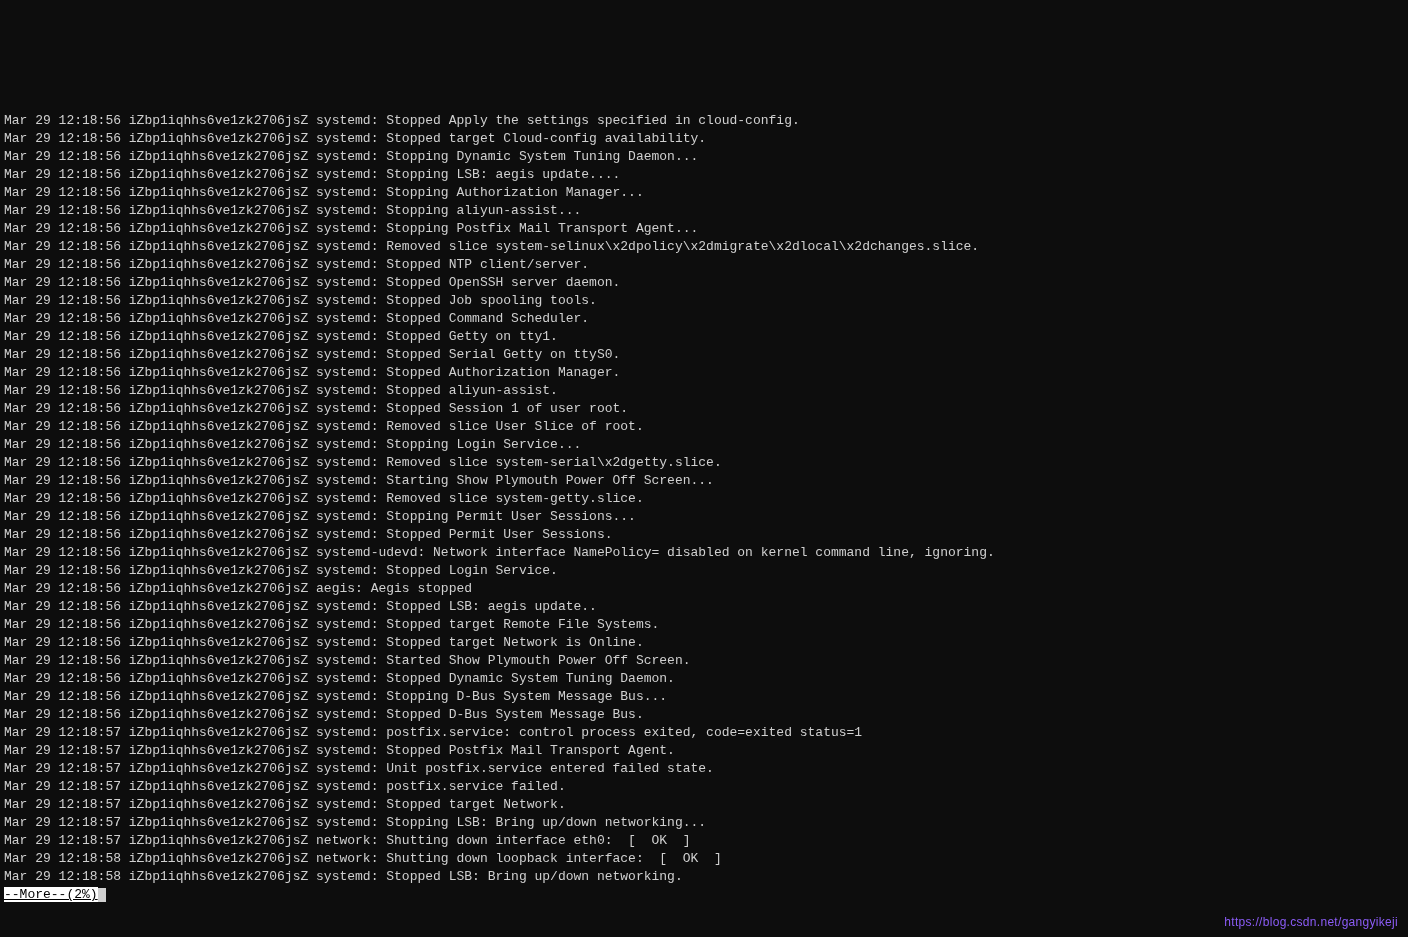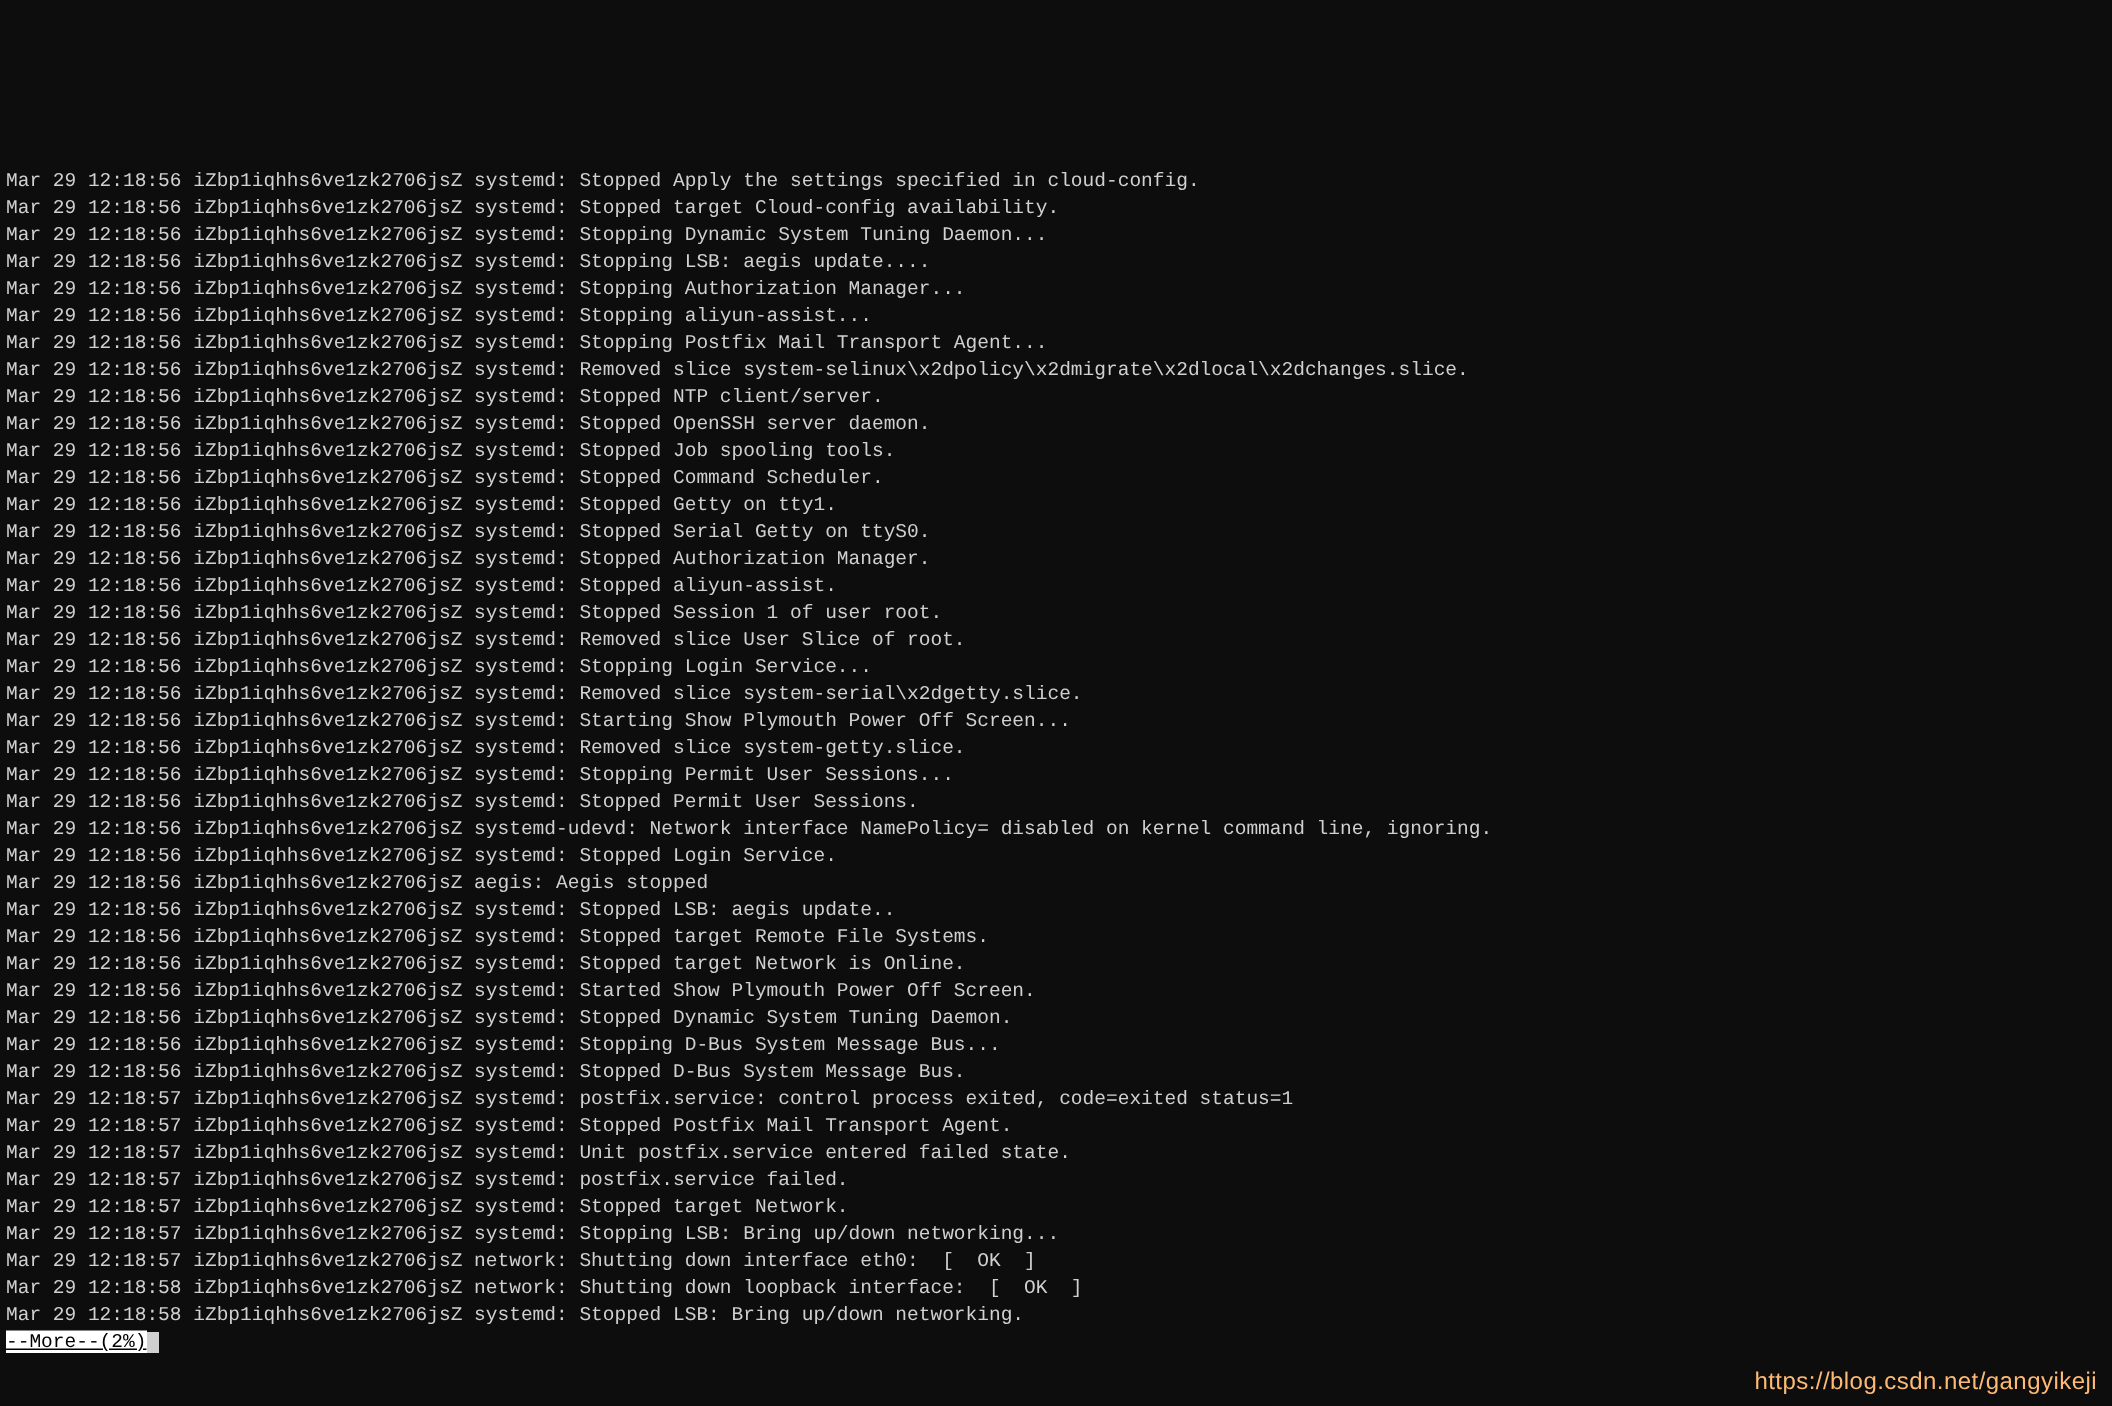--- a/index.html
+++ b/index.html
@@ -37,23 +37,23 @@
       background-color: #d0d0d0;
       display: inline-block;
       width: 8px;
       height: 14px;
       vertical-align: middle;
     }
     .watermark {
       position: absolute;
       bottom: 6px;
       right: 10px;
-      color: #fdba74;
+      color: #8b5cf6;
       font-family: Arial, sans-serif;
-      font-size: 16px;
+      font-size: 12px;
       letter-spacing: 0.3px;
     }
   </style>
 </head>
 <body>
 
 
 
 <div class="terminal">
   <div id="log-container"><div class="log-line">Mar 29 12:18:56 iZbp1iqhhs6ve1zk2706jsZ systemd: Stopped Apply the settings specified in cloud-config.</div><div class="log-line">Mar 29 12:18:56 iZbp1iqhhs6ve1zk2706jsZ systemd: Stopped target Cloud-config availability.</div><div class="log-line">Mar 29 12:18:56 iZbp1iqhhs6ve1zk2706jsZ systemd: Stopping Dynamic System Tuning Daemon...</div><div class="log-line">Mar 29 12:18:56 iZbp1iqhhs6ve1zk2706jsZ systemd: Stopping LSB: aegis update....</div><div class="log-line">Mar 29 12:18:56 iZbp1iqhhs6ve1zk2706jsZ systemd: Stopping Authorization Manager...</div><div class="log-line">Mar 29 12:18:56 iZbp1iqhhs6ve1zk2706jsZ systemd: Stopping aliyun-assist...</div><div class="log-line">Mar 29 12:18:56 iZbp1iqhhs6ve1zk2706jsZ systemd: Stopping Postfix Mail Transport Agent...</div><div class="log-line">Mar 29 12:18:56 iZbp1iqhhs6ve1zk2706jsZ systemd: Removed slice system-selinux\x2dpolicy\x2dmigrate\x2dlocal\x2dchanges.slice.</div><div class="log-line">Mar 29 12:18:56 iZbp1iqhhs6ve1zk2706jsZ systemd: Stopped NTP client/server.</div><div class="log-line">Mar 29 12:18:56 iZbp1iqhhs6ve1zk2706jsZ systemd: Stopped OpenSSH server daemon.</div><div class="log-line">Mar 29 12:18:56 iZbp1iqhhs6ve1zk2706jsZ systemd: Stopped Job spooling tools.</div><div class="log-line">Mar 29 12:18:56 iZbp1iqhhs6ve1zk2706jsZ systemd: Stopped Command Scheduler.</div><div class="log-line">Mar 29 12:18:56 iZbp1iqhhs6ve1zk2706jsZ systemd: Stopped Getty on tty1.</div><div class="log-line">Mar 29 12:18:56 iZbp1iqhhs6ve1zk2706jsZ systemd: Stopped Serial Getty on ttyS0.</div><div class="log-line">Mar 29 12:18:56 iZbp1iqhhs6ve1zk2706jsZ systemd: Stopped Authorization Manager.</div><div class="log-line">Mar 29 12:18:56 iZbp1iqhhs6ve1zk2706jsZ systemd: Stopped aliyun-assist.</div><div class="log-line">Mar 29 12:18:56 iZbp1iqhhs6ve1zk2706jsZ systemd: Stopped Session 1 of user root.</div><div class="log-line">Mar 29 12:18:56 iZbp1iqhhs6ve1zk2706jsZ systemd: Removed slice User Slice of root.</div><div class="log-line">Mar 29 12:18:56 iZbp1iqhhs6ve1zk2706jsZ systemd: Stopping Login Service...</div><div class="log-line">Mar 29 12:18:56 iZbp1iqhhs6ve1zk2706jsZ systemd: Removed slice system-serial\x2dgetty.slice.</div><div class="log-line">Mar 29 12:18:56 iZbp1iqhhs6ve1zk2706jsZ systemd: Starting Show Plymouth Power Off Screen...</div><div class="log-line">Mar 29 12:18:56 iZbp1iqhhs6ve1zk2706jsZ systemd: Removed slice system-getty.slice.</div><div class="log-line">Mar 29 12:18:56 iZbp1iqhhs6ve1zk2706jsZ systemd: Stopping Permit User Sessions...</div><div class="log-line">Mar 29 12:18:56 iZbp1iqhhs6ve1zk2706jsZ systemd: Stopped Permit User Sessions.</div><div class="log-line">Mar 29 12:18:56 iZbp1iqhhs6ve1zk2706jsZ systemd-udevd: Network interface NamePolicy= disabled on kernel command line, ignoring.</div><div class="log-line">Mar 29 12:18:56 iZbp1iqhhs6ve1zk2706jsZ systemd: Stopped Login Service.</div><div class="log-line">Mar 29 12:18:56 iZbp1iqhhs6ve1zk2706jsZ aegis: Aegis stopped</div><div class="log-line">Mar 29 12:18:56 iZbp1iqhhs6ve1zk2706jsZ systemd: Stopped LSB: aegis update..</div><div class="log-line">Mar 29 12:18:56 iZbp1iqhhs6ve1zk2706jsZ systemd: Stopped target Remote File Systems.</div><div class="log-line">Mar 29 12:18:56 iZbp1iqhhs6ve1zk2706jsZ systemd: Stopped target Network is Online.</div><div class="log-line">Mar 29 12:18:56 iZbp1iqhhs6ve1zk2706jsZ systemd: Started Show Plymouth Power Off Screen.</div><div class="log-line">Mar 29 12:18:56 iZbp1iqhhs6ve1zk2706jsZ systemd: Stopped Dynamic System Tuning Daemon.</div><div class="log-line">Mar 29 12:18:56 iZbp1iqhhs6ve1zk2706jsZ systemd: Stopping D-Bus System Message Bus...</div><div class="log-line">Mar 29 12:18:56 iZbp1iqhhs6ve1zk2706jsZ systemd: Stopped D-Bus System Message Bus.</div><div class="log-line">Mar 29 12:18:57 iZbp1iqhhs6ve1zk2706jsZ systemd: postfix.service: control process exited, code=exited status=1</div><div class="log-line">Mar 29 12:18:57 iZbp1iqhhs6ve1zk2706jsZ systemd: Stopped Postfix Mail Transport Agent.</div><div class="log-line">Mar 29 12:18:57 iZbp1iqhhs6ve1zk2706jsZ systemd: Unit postfix.service entered failed state.</div><div class="log-line">Mar 29 12:18:57 iZbp1iqhhs6ve1zk2706jsZ systemd: postfix.service failed.</div><div class="log-line">Mar 29 12:18:57 iZbp1iqhhs6ve1zk2706jsZ systemd: Stopped target Network.</div><div class="log-line">Mar 29 12:18:57 iZbp1iqhhs6ve1zk2706jsZ systemd: Stopping LSB: Bring up/down networking...</div><div class="log-line">Mar 29 12:18:57 iZbp1iqhhs6ve1zk2706jsZ network: Shutting down interface eth0:  [  OK  ]</div><div class="log-line">Mar 29 12:18:58 iZbp1iqhhs6ve1zk2706jsZ network: Shutting down loopback interface:  [  OK  ]</div><div class="log-line">Mar 29 12:18:58 iZbp1iqhhs6ve1zk2706jsZ systemd: Stopped LSB: Bring up/down networking.</div></div><span class="more-prompt">--More--(2%)</span><span class="cursor"></span>

